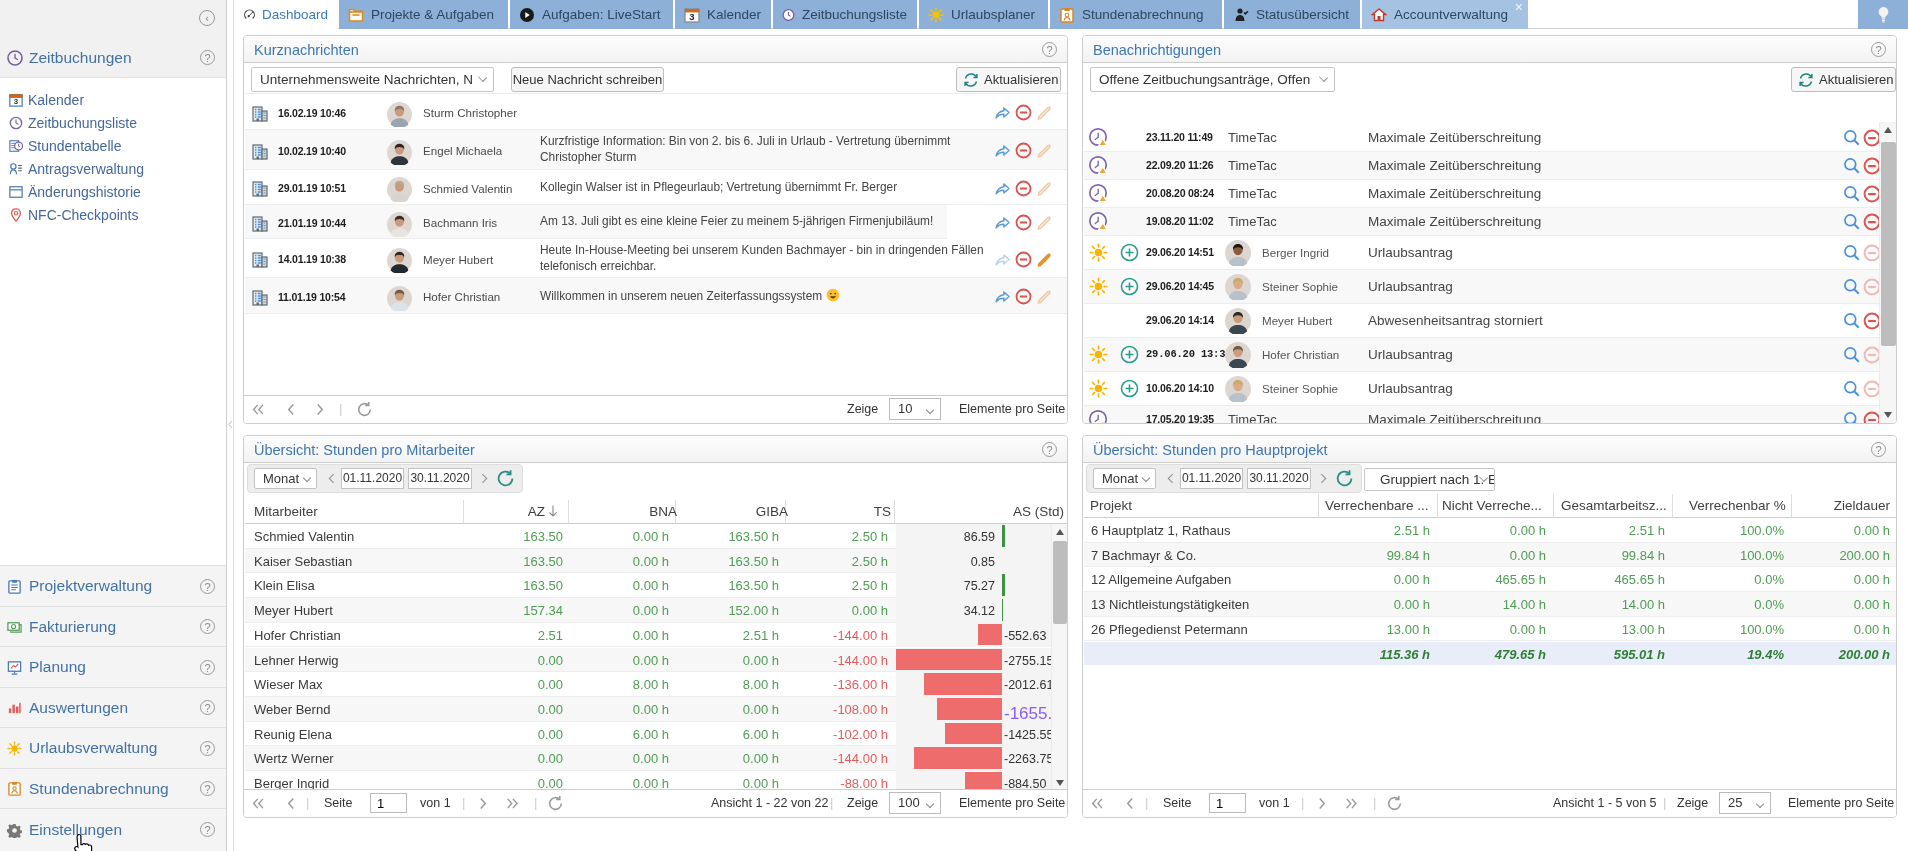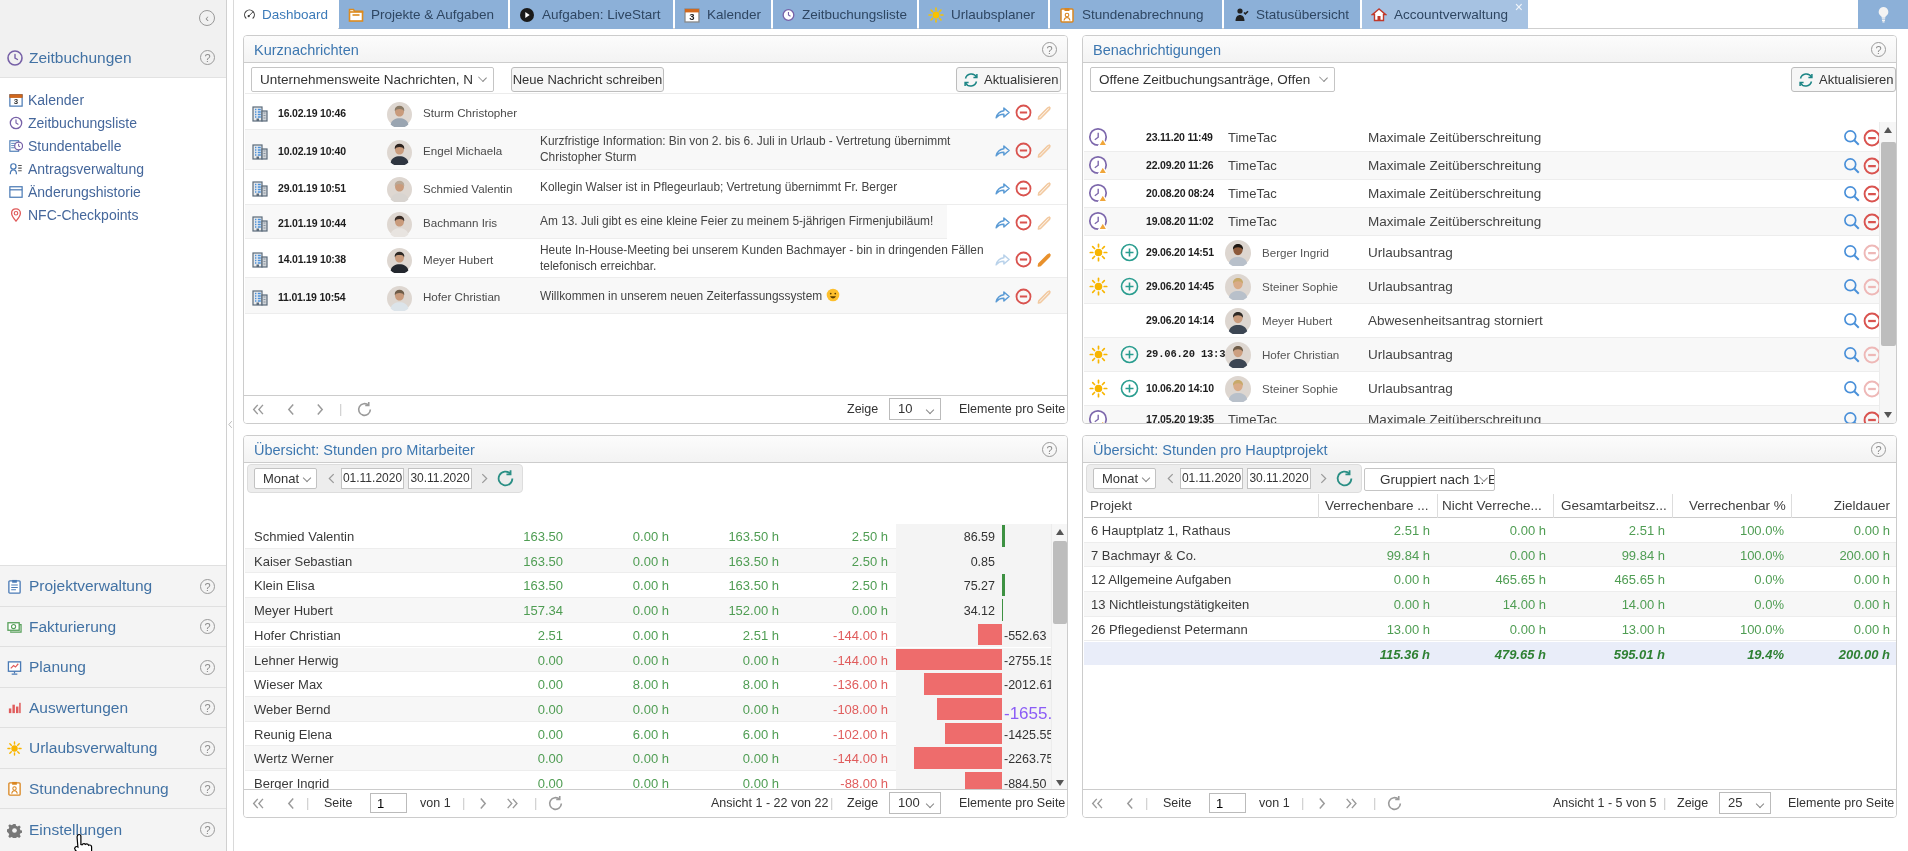--- a/index.html
+++ b/index.html
@@ -747,20 +747,36 @@
     <div style="position:absolute;left:163px;top:4px;width:64px;height:21px;background:#fff;border:1px solid #c2c2c2;font-size:12px;line-height:19px;text-align:center;color:#333;">30.11.2020</div>
     <svg viewBox="0 0 8 12" style="position:absolute;left:236px;top:9px;width:7px;height:11px;">
         <path d="M1.5 1l5 5-5 5" fill="none" stroke="#9a9a9a" stroke-width="1.4"></path>
       </svg>
     <svg viewBox="0 0 18 18" style="position:absolute;left:251px;top:5px;width:19px;height:19px;">
         <path d="M15.5 9a6.5 6.5 0 1 1-1.9-4.6" fill="none" stroke="#2a8f85" stroke-width="1.7"></path>
         <path d="M13.8 1.2v3.9H9.9" fill="none" stroke="#2a8f85" stroke-width="1.7"></path>
       </svg>
 
   </div>
+  <div style="position:absolute;left:1px;top:64px;width:823px;height:24px;border-bottom:1px solid #ccc;background:#fff;">
+    <div style="position:absolute;left:218px;top:0;height:24px;border-left:1px solid #ddd;"></div>
+    <div style="position:absolute;left:323px;top:0;height:24px;border-left:1px solid #ddd;"></div>
+    <div style="position:absolute;left:430px;top:0;height:24px;border-left:1px solid #ddd;"></div>
+    <div style="position:absolute;left:540px;top:0;height:24px;border-left:1px solid #ddd;"></div>
+    <div style="position:absolute;left:649px;top:0;height:24px;border-left:1px solid #ddd;"></div>
+    <span style="position:absolute;left:9px;top:4px;font-size:13.5px;color:#404040;">Mitarbeiter</span>
+    <span style="position:absolute;right:523px;top:4px;font-size:13.5px;color:#404040;">AZ</span>
+    <svg viewBox="0 0 10 14" style="position:absolute;left:303px;top:4px;width:10px;height:14px;">
+        <path d="M5 1.5v10.5M5 12l-3.6-3.6M5 12l3.6-3.6" fill="none" stroke="#888" stroke-width="1.1"></path>
+      </svg>
+    <span style="position:absolute;right:391px;top:4px;font-size:13.5px;color:#404040;">BNA</span>
+    <span style="position:absolute;right:280px;top:4px;font-size:13.5px;color:#404040;">GIBA</span>
+    <span style="position:absolute;right:177px;top:4px;font-size:13.5px;color:#404040;">TS</span>
+    <span style="position:absolute;right:4px;top:4px;font-size:13.5px;color:#404040;">AS (Std)</span>
+  </div>
   <div style="position:absolute;left:1px;top:88px;width:807px;height:267px;overflow:hidden;">
     <div style="position:absolute;left:0;top:-88px;width:807px;">
         <div style="position:absolute;left:0;top:88.0px;width:807px;height:24.7px;background:#fff;border-bottom:1px solid #ededed;">
 <span style="position:absolute;left:9px;top:5px;font-size:13px;color:#3a3a3a;">Schmied Valentin</span>
 <span class="num g" style="position:absolute;right:489px;top:5px;font-size:13px;">163.50</span>
 <span class="num g" style="position:absolute;right:383px;top:5px;font-size:13px;">0.00 h</span>
 <span class="num g" style="position:absolute;right:273px;top:5px;font-size:13px;">163.50 h</span>
 <span class="num g" style="position:absolute;right:164px;top:5px;font-size:13px;">2.50 h</span>
 <div style="position:absolute;left:651px;top:0;width:158px;height:24.7px;background:#f4f4f4;"></div>
 <div style="position:absolute;left:651px;top:0;width:158px;height:24.7px;"></div>

